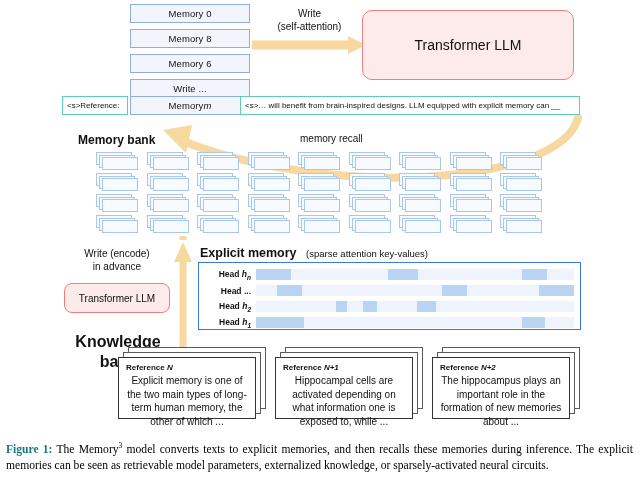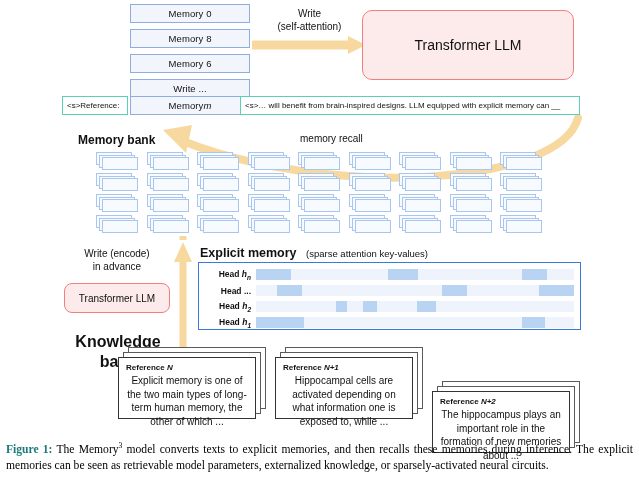--- a/index.html
+++ b/index.html
@@ -378,21 +378,21 @@
 
   <div class="ref-stack" style="left:275px;top:347px;width:148px;height:72px;">
     <div class="ref-shadow" style="left:10px;top:0px;width:138px;height:62px;"></div>
     <div class="ref-shadow" style="left:5px;top:5px;width:138px;height:62px;"></div>
     <div class="ref-card" style="width:138px;height:62px;">
       <div class="ref-title">Reference <i>N+1</i></div>
       <div class="ref-body">Hippocampal cells are activated depending on what information one is exposed to, while ...</div>
     </div>
   </div>
 
-  <div class="ref-stack" style="left:432px;top:347px;width:180px;height:72px;margin-top:34px;">
+  <div class="ref-stack" style="left:432px;top:347px;width:180px;height:72px;">
     <div class="ref-shadow" style="left:10px;top:0px;width:138px;height:62px;"></div>
     <div class="ref-shadow" style="left:5px;top:5px;width:138px;height:62px;"></div>
     <div class="ref-card" style="width:138px;height:62px;">
       <div class="ref-title">Reference <i>N+2</i></div>
       <div class="ref-body">The hippocampus plays an important role in the formation of new memories about ...</div>
     </div>
   </div>
 
 </div>
 

